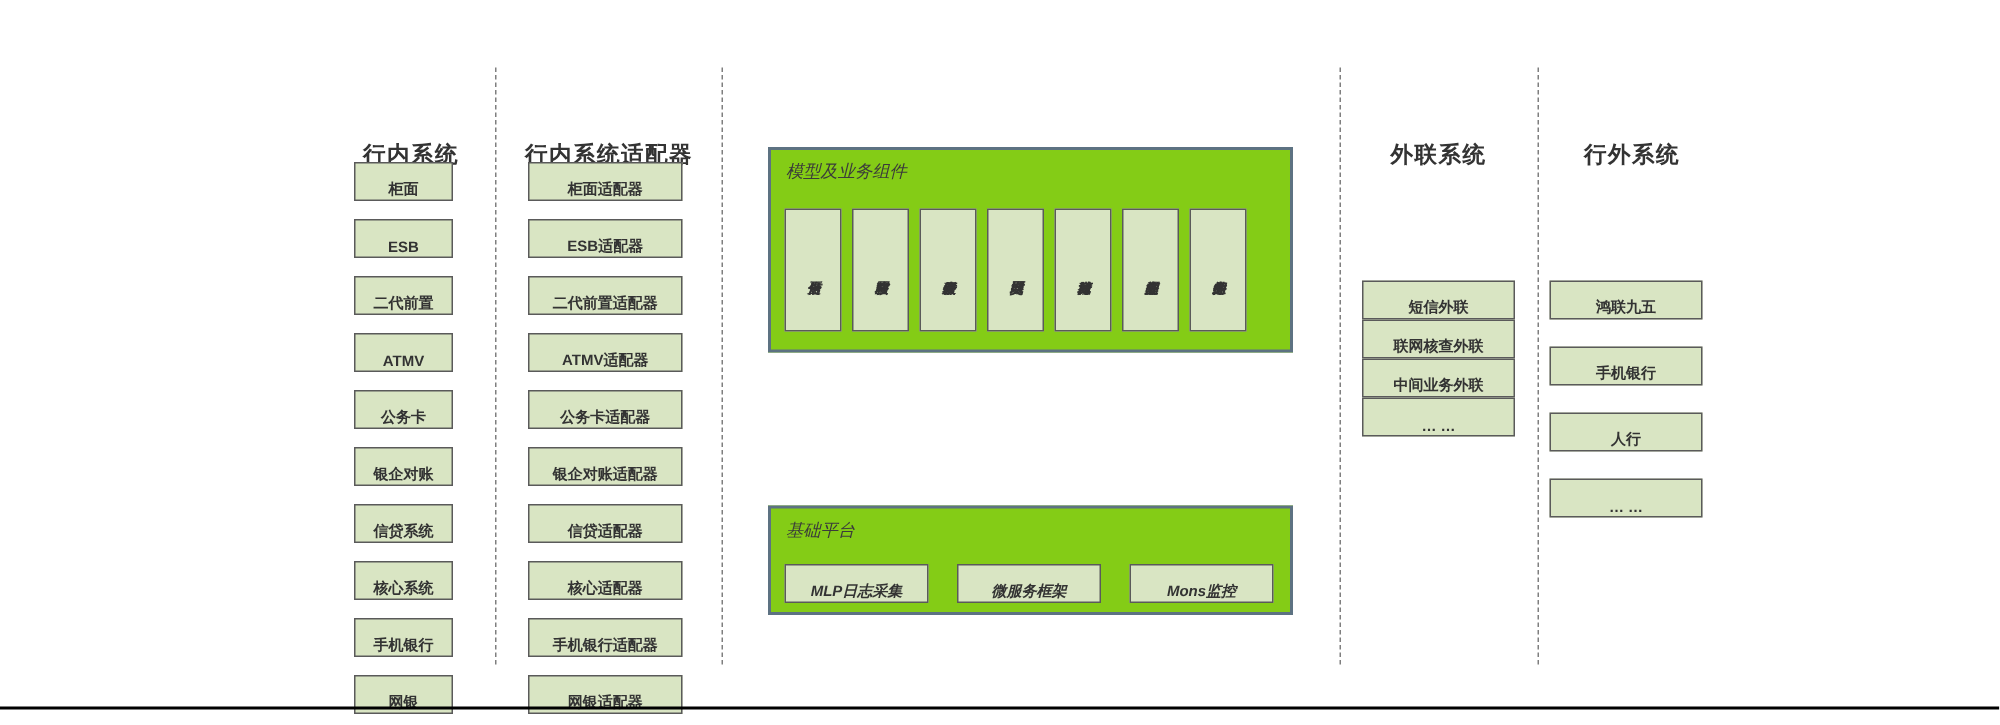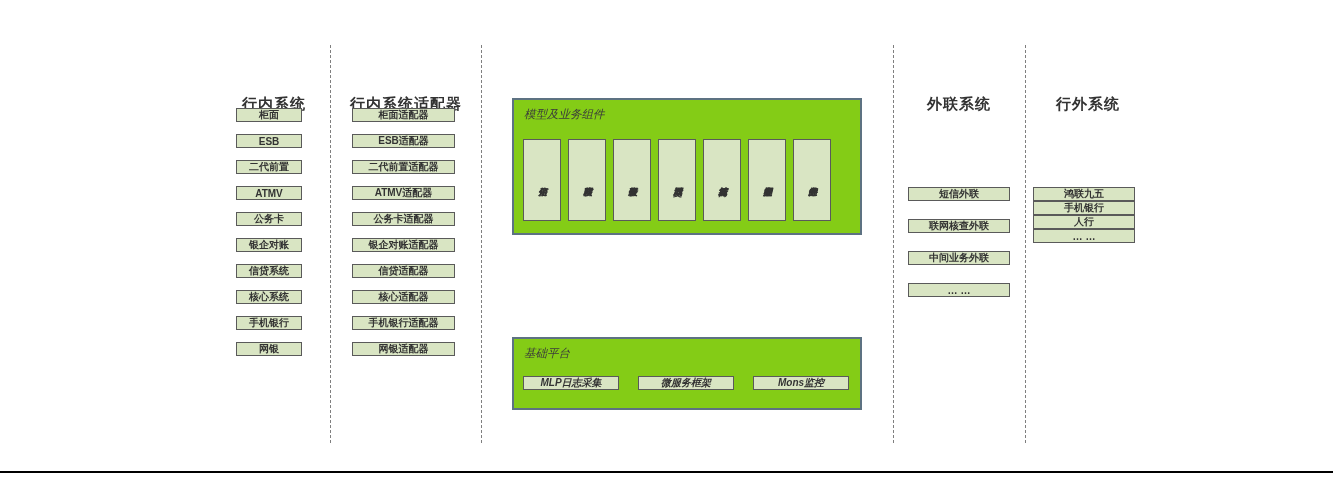--- a/index.html
+++ b/index.html
@@ -14,25 +14,25 @@
     font-size:15px;font-weight:bold;color:#333333;letter-spacing:1px;margin-top:44px;
   }
   .h1{left:218px;width:112px}
   .h2{left:332px;width:148px}
   .h3{left:483px;width:408px}
   .h4{left:895px;width:128px}
   .h5{left:1027px;width:122px}
   .box-col{position:absolute;display:flex;flex-direction:column;}
   .c1{left:236px;top:108px;width:66px;gap:12px}
   .c2{left:352px;top:108px;width:103px;gap:12px}
-  .c4{left:908px;top:187px;width:102px;gap:18px}
-  .c5{left:1033px;top:187px;width:102px;}
+  .c4{left:908px;top:187px;width:102px;}
+  .c5{left:1033px;top:187px;width:102px;gap:18px}
   .gbox{
-    height:14px;background:#d9e5c3;border:1px solid #5a5a5a;box-sizing:border-box;
-    display:flex;align-items:center;justify-content:center;
+    height:26px;background:#d9e5c3;border:1px solid #5a5a5a;box-sizing:border-box;
+    display:flex;align-items:flex-end;justify-content:center;
     font-size:10px;font-weight:bold;color:#333333;white-space:nowrap;
   }
   .bluebox{
     position:absolute;left:512px;width:350px;background:#84cc16;
     border:2px solid #5d7282;box-sizing:border-box;font-style:italic;
   }
   .a{top:98px;height:137px}
   .b{top:253px;height:63px}
   .c{top:337px;height:73px}
   .group-title{position:absolute;left:10px;top:7px;font-size:11.5px;color:#3b3b3b;}

